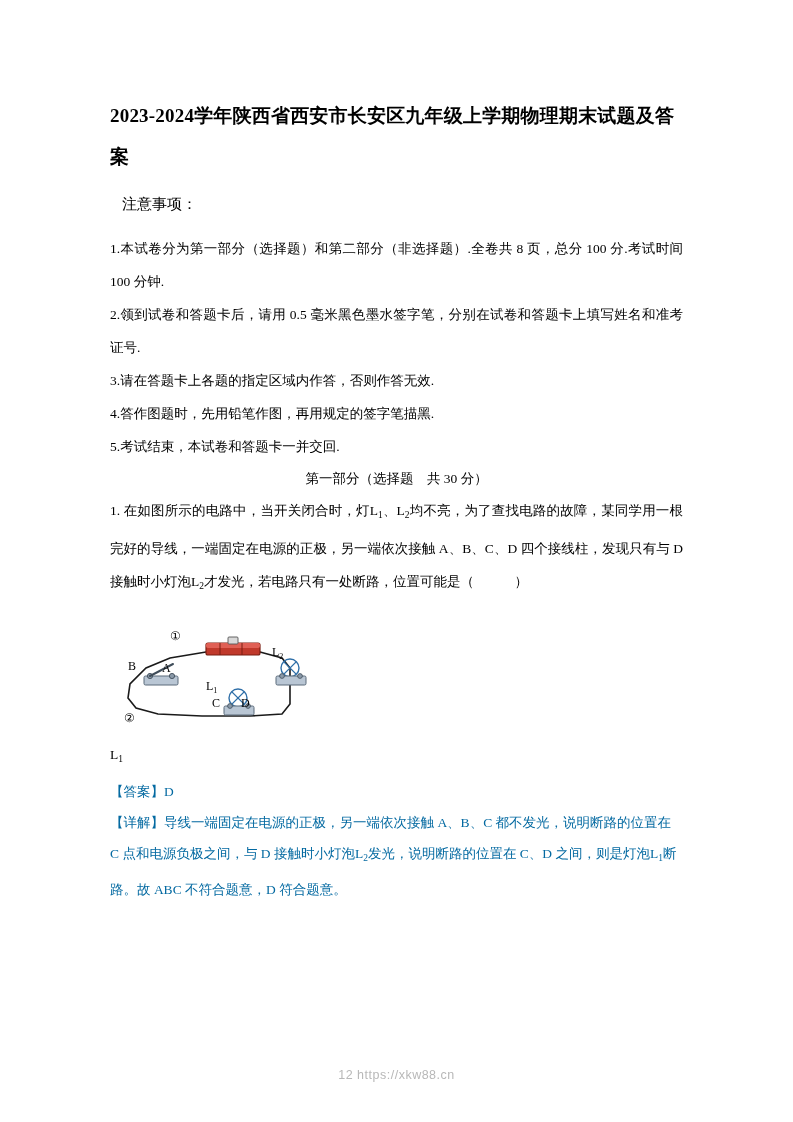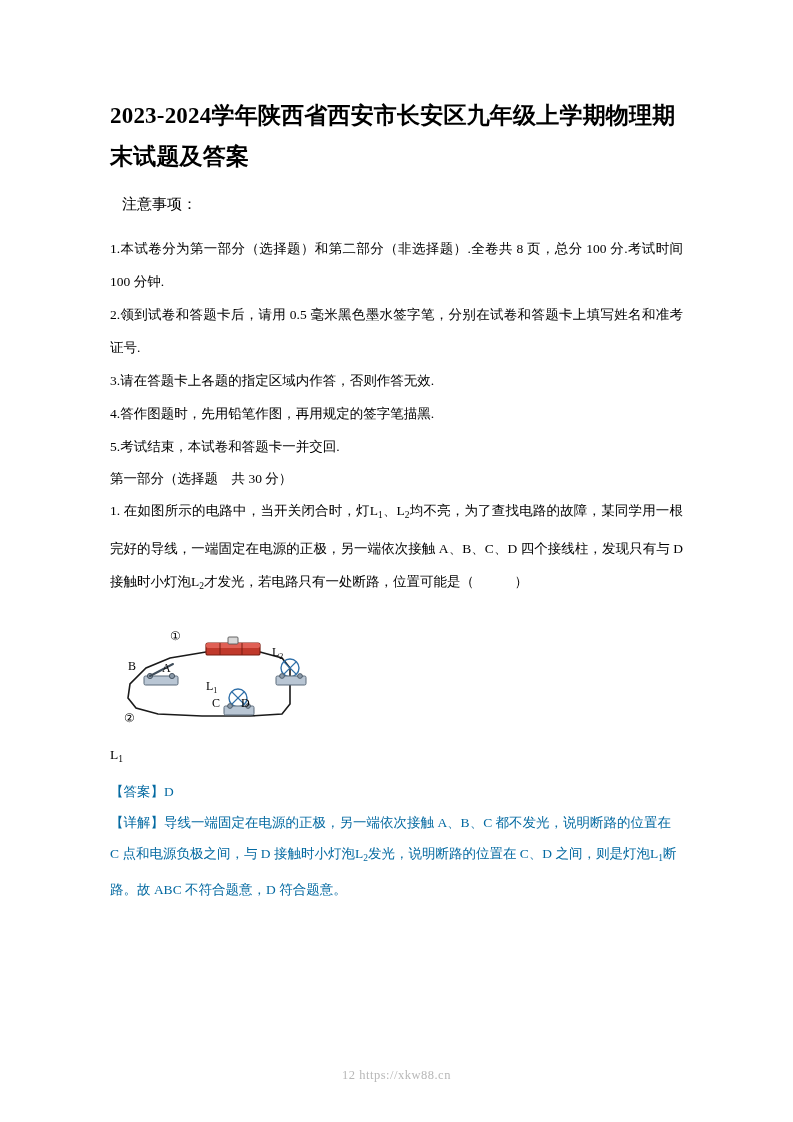--- a/index.html
+++ b/index.html
@@ -16,41 +16,41 @@
     overflow: hidden;
   }
   .page {
     position: relative;
     width: 793px;
     height: 1122px;
     box-sizing: border-box;
     padding: 95px 110px 0 110px;
   }
   .doc-title {
-    font-size: 23px;
+    font-size: 19px;
     font-weight: bold;
     line-height: 41px;
     letter-spacing: 0.2px;
     margin: 0 0 6px 0;
     color: #000;
   }
   .notice-label {
     font-size: 15px;
     line-height: 31px;
     margin: 12px;
   }
   p.body-line {
     font-size: 13.5px;
     line-height: 33px;
     margin: 0;
     text-align: justify;
     text-justify: inter-ideograph;
   }
   .indent-center {
-    text-align: left;
+    text-align: center;
     font-size: 13.5px;
     line-height: 31px;
     margin: 0;
   }
   sub {
     font-size: 9.5px;
     vertical-align: -0.28em;
   }
   .answer-blue {
     color: #0369a1;
@@ -78,21 +78,21 @@
   .figure svg { position: absolute; left: 0; top: 0; }
 
   .footer {
     position: absolute;
     left: 0;
     top: 1068px;
     width: 793px;
     text-align: center;
     font-size: 12.5px;
     color: #b8b8b8;
-    font-family: Liberation Serif, serif;
+    font-family: Liberation Sans, sans-serif;
     letter-spacing: 0.5px;
   }
   .formula-inline {
     font-family: "Liberation Serif", serif;
   }
 </style>
 </head>
 <body>
 
 <div class="page">

